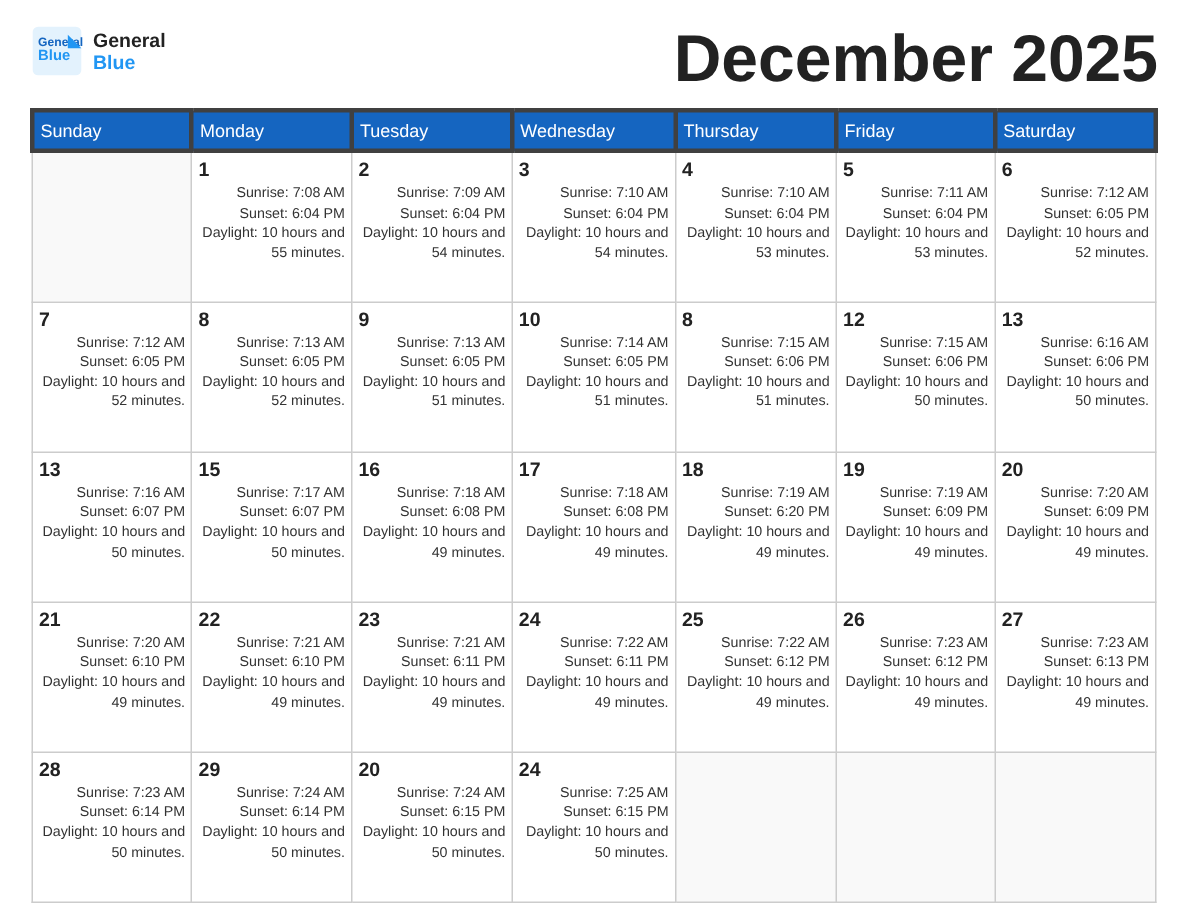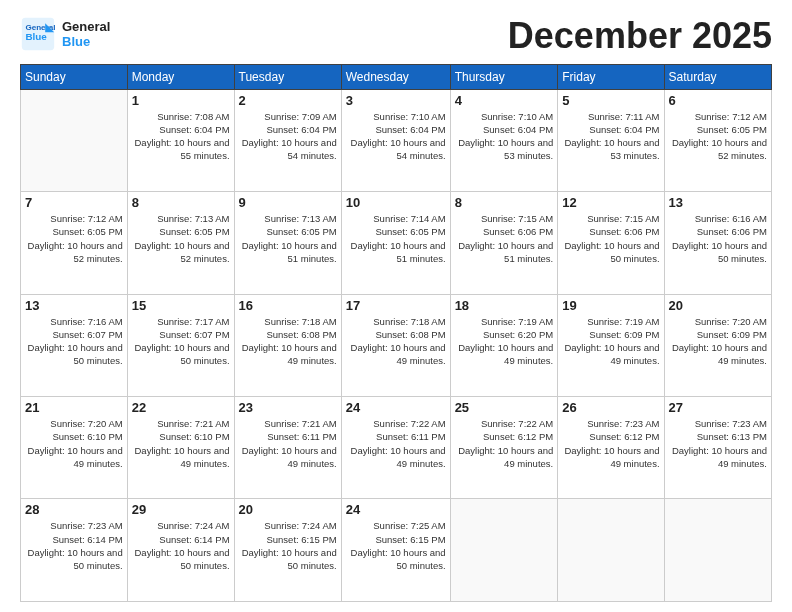--- a/index.html
+++ b/index.html
@@ -29,21 +29,21 @@
       gap: 6px;
     }
     .logo-icon {
       width: 36px;
       height: 36px;
     }
     .title-block {
       text-align: right;
     }
     .month-title {
-      font-size: 36px;
+      font-size: 44px;
       font-weight: bold;
       color: #222;
       line-height: 1.1;
     }
     .location {
       font-size: 15px;
       color: #444;
     }
     .calendar {
       flex: 1;
@@ -51,21 +51,21 @@
       width: 100%;
       font-size: 10px;
     }
     .calendar th {
       background-color: #1565C0;
       color: #fff;
       padding: 5px 4px;
       text-align: left;
       font-size: 12px;
       font-weight: normal;
-      border: 1px solid #404040;
+      border: 3px solid #404040;
     }
     .calendar td {
       border: 1px solid #ccc;
       vertical-align: top;
       padding: 3px 4px;
       width: 113px;
       height: 82px;
       background: #fff;
     }
     .calendar td.empty {

